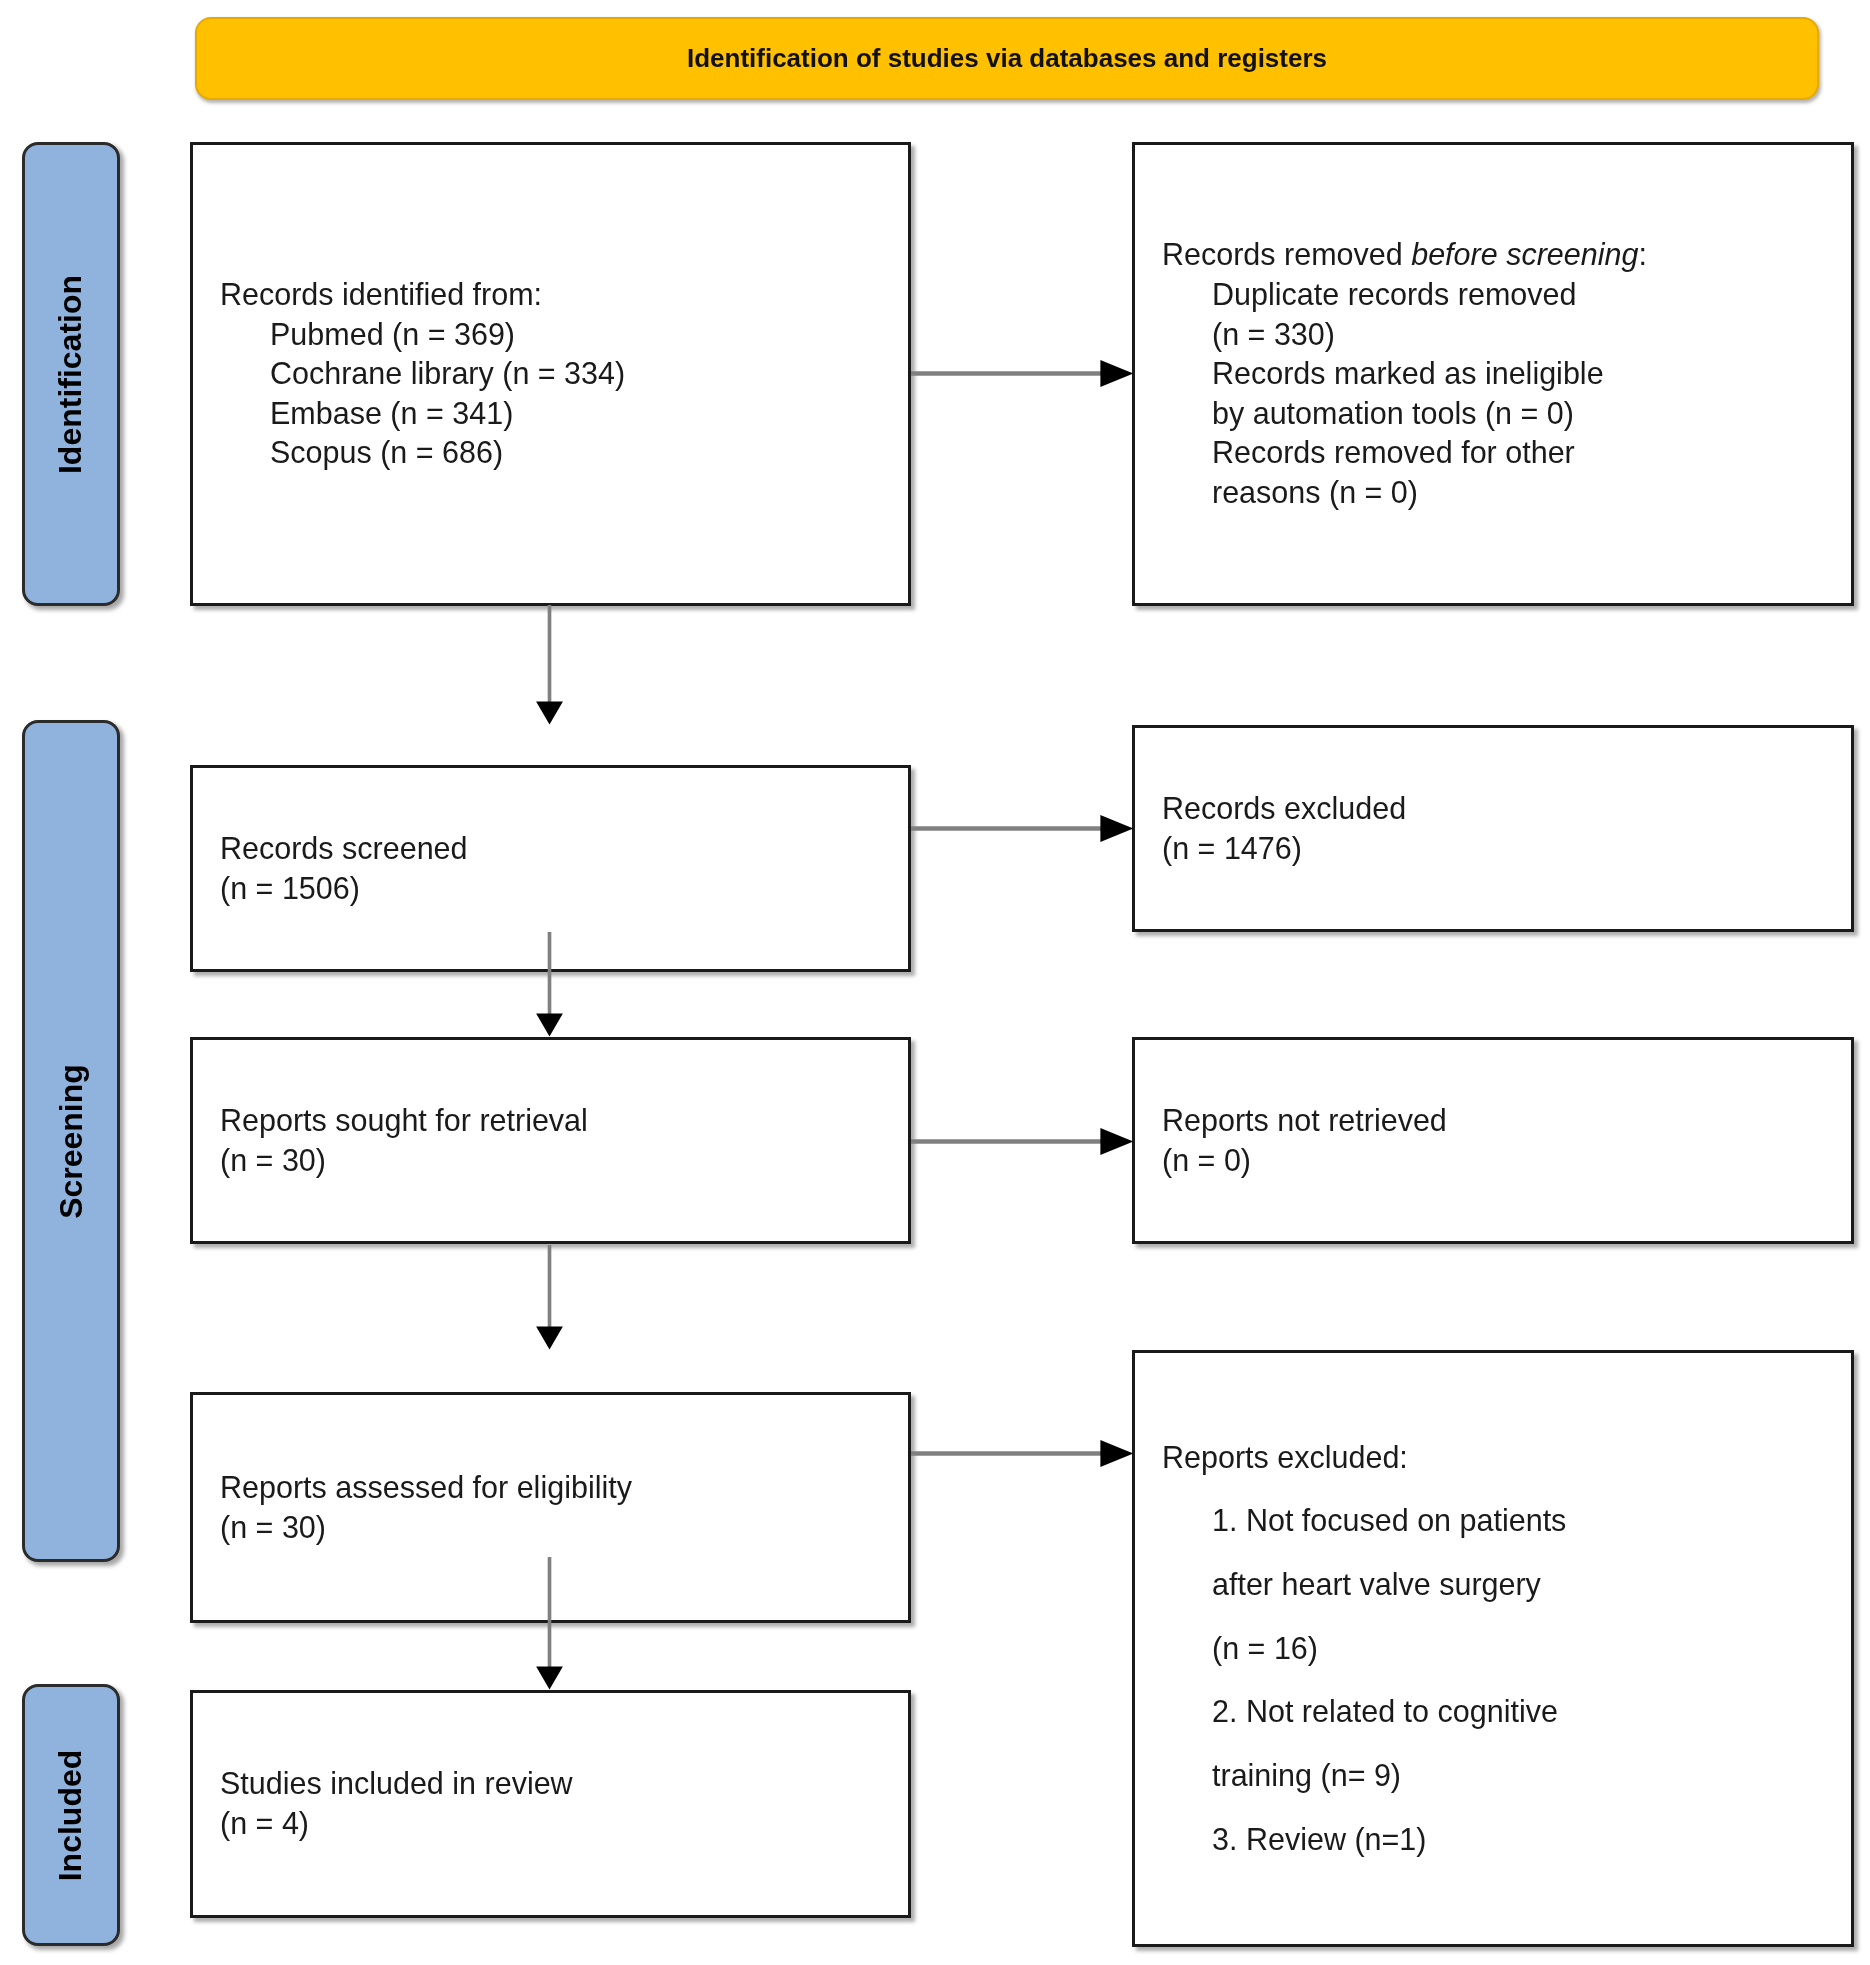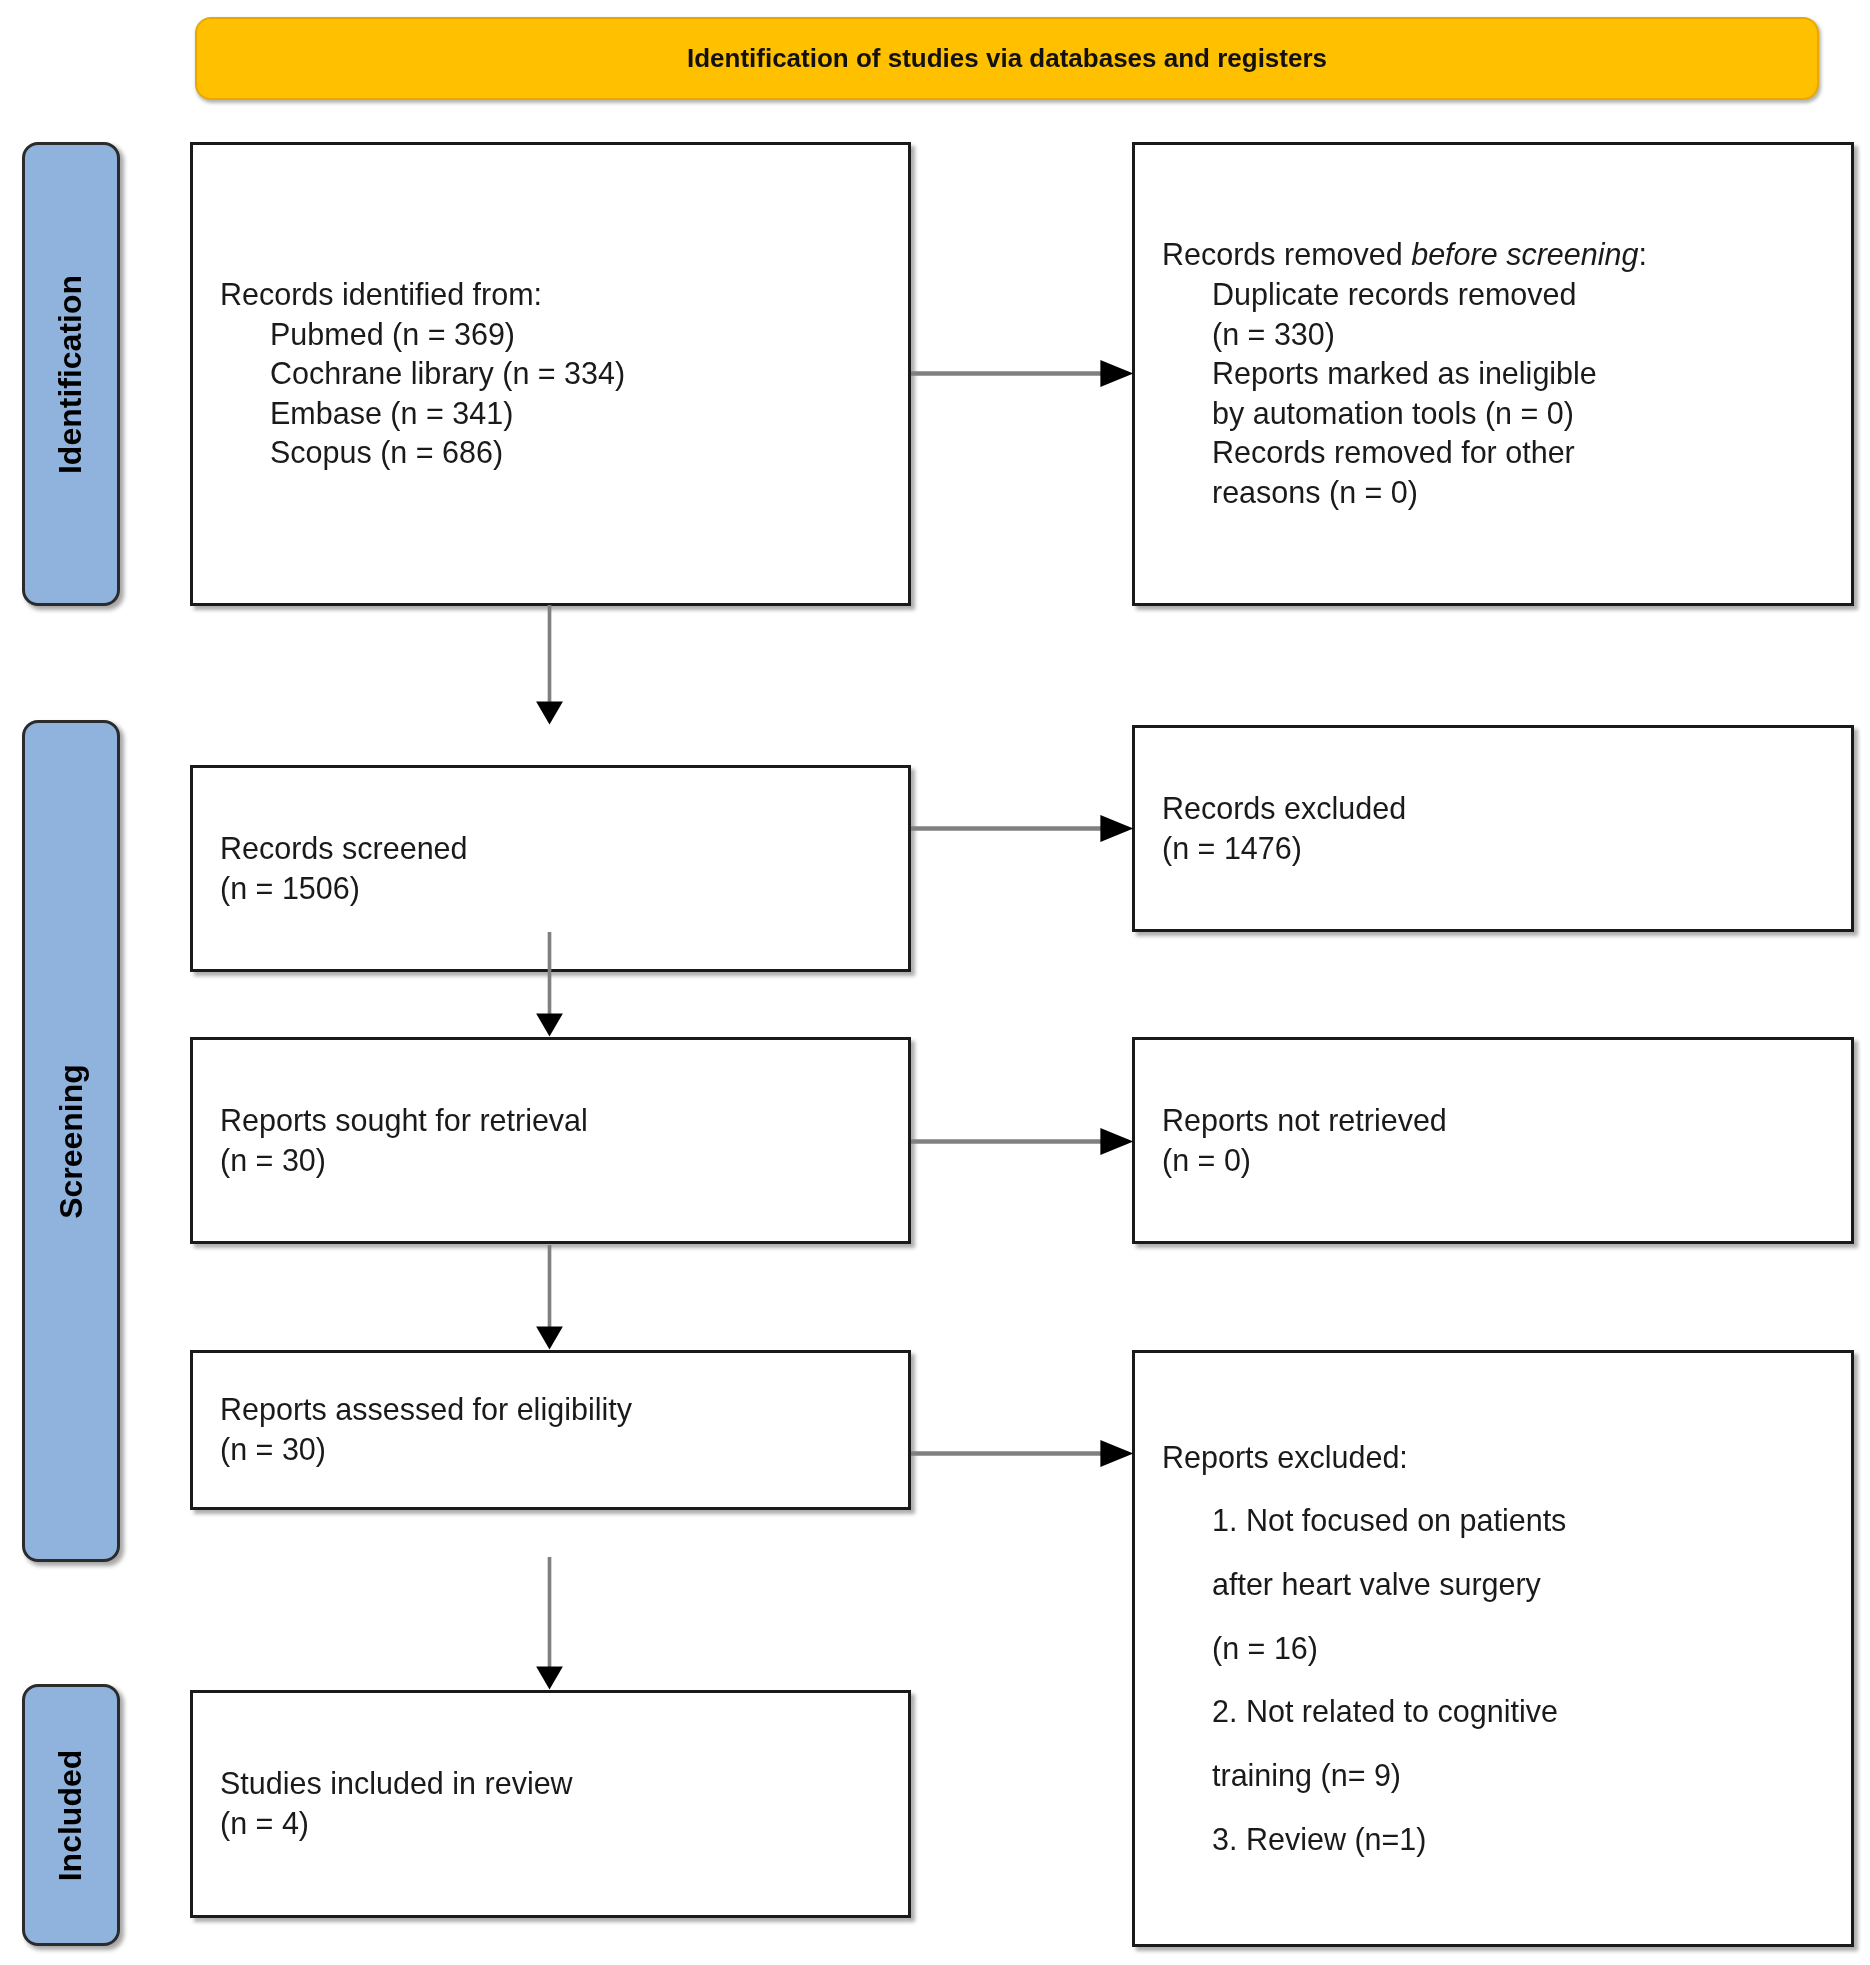--- a/index.html
+++ b/index.html
@@ -85,21 +85,21 @@
     color: #1A1A1A;
     white-space: pre-wrap;
   }
   .node-line.indent-1 { padding-left: 50px; }
   .em-text { font-style: italic; }
 
   
   #box-identified   { left: 190px;  top: 142px;  width: 721px; height: 464px; }
   #box-screened     { left: 190px;  top: 725px; width: 721px; height: 207px; margin-top: 40px; }
   #box-sought       { left: 190px;  top: 1037px; width: 721px; height: 207px; }
-  #box-assessed     { left: 190px;  top: 1350px; width: 721px; height: 160px; }
+  #box-assessed     { left: 190px;  top: 1392px; width: 721px; height: 231px; }
   #box-included     { left: 190px;  top: 1690px; width: 721px; height: 228px; }
 
   
   #box-removed      { left: 1132px; top: 142px;  width: 722px; height: 464px; }
   #box-rec-excluded { left: 1132px; top: 725px; width: 722px; height: 207px; }
   #box-not-retr     { left: 1132px; top: 1037px; width: 722px; height: 207px; }
   #box-rep-excluded { left: 1132px; top: 1350px; width: 722px; height: 597px; gap: 24px; }
 
   
   .conn {
@@ -135,21 +135,21 @@
     <div class="node-line indent-1">Pubmed (n = 369)</div>
     <div class="node-line indent-1">Cochrane library (n = 334)</div>
     <div class="node-line indent-1">Embase (n = 341)</div>
     <div class="node-line indent-1">Scopus (n = 686)</div>
   </div>
 
   <div class="node-box" id="box-removed">
     <div class="node-line"><span>Records removed </span><span class="em-text">before screening</span><span>:</span></div>
     <div class="node-line indent-1">Duplicate records removed</div>
     <div class="node-line indent-1">(n = 330)</div>
-    <div class="node-line indent-1">Reports marked as ineligible</div>
+    <div class="node-line indent-1">Records marked as ineligible</div>
     <div class="node-line indent-1">by automation tools (n = 0)</div>
     <div class="node-line indent-1">Records removed for other</div>
     <div class="node-line indent-1">reasons (n = 0)</div>
   </div>
 
   <div class="node-box" id="box-screened">
     <div class="node-line">Records screened</div>
     <div class="node-line">(n = 1506)</div>
   </div>
 

